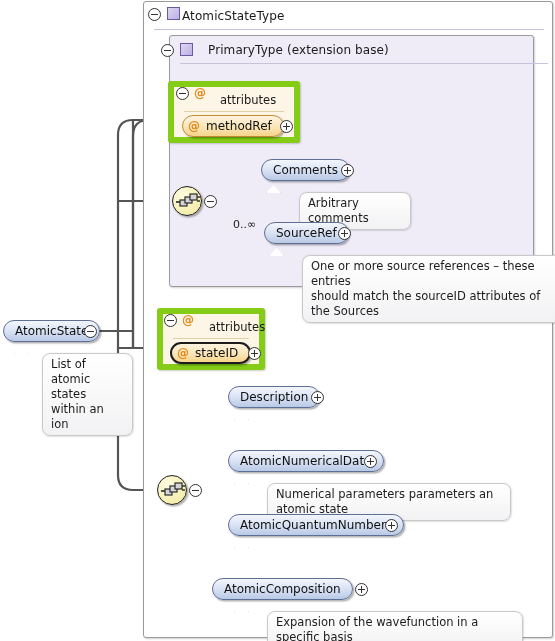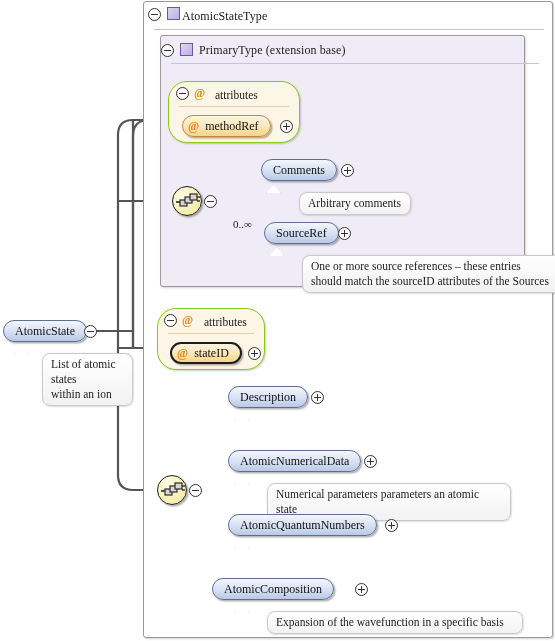--- a/index.html
+++ b/index.html
@@ -9,21 +9,20 @@
   }
   body {
     font-family: "DejaVu Sans", "Liberation Sans", sans-serif;
   }
   #canvas {
     position: relative;
     width: 555px;
     height: 641px;
     background: #ffffff;
     overflow: hidden;
-    font-family: Liberation Serif, serif;
   }
   #wires {
     position: absolute;
     left: 0; top: 0;
     width: 555px; height: 641px;
     pointer-events: none;
   }
 
   
   .frame {
@@ -61,22 +60,22 @@
   .frame-title {
     font-size: 12px;
     color: #1a1a1a;
     letter-spacing: 0.1px;
   }
 
   
   .attr-panel {
     position: absolute;
     box-sizing: border-box;
-    border: 1px solid #84cc16;
-    border-radius: 19px;
+    border: 6px solid #84cc16;
+    border-radius: 3px;
     background: #fdf6e7;
     box-shadow: 1px 1px 2px rgba(0,0,0,0.20);
   }
   .attr-head {
     position: absolute;
     left: 0; top: 0; right: 0;
     height: 26px;
     display: flex;
     align-items: center;
     padding-left: 8px;
@@ -259,21 +258,21 @@
 
   <div class="frame frame-outer" style="left:143px; top:1px; width:410px; height:637px;">
     <div class="frame-head" style="width:410px;">
       <span class="frame-title" style="margin-left:30px;">AtomicStateType</span>
       <span class="rule"></span>
     </div>
   </div>
   <div class="toggle" style="left:148px; top:8px;"></div>
   <div class="type-icon" style="left:167px; top:7px;"></div>
 
-  <div class="frame frame-inner" style="left:160px; top:35px; width:365px; height:252px;">
+  <div class="frame frame-inner" style="left:169px; top:35px; width:365px; height:252px;">
     <div class="frame-head" style="width:388px;">
       <span class="frame-title" style="margin-left:30px;">PrimaryType (extension base)</span>
       <span class="rule"></span>
     </div>
   </div>
   <div class="toggle" style="left:161px; top:44px;"></div>
   <div class="type-icon" style="left:180px; top:43px;"></div>
 
   <div class="attr-panel" style="left:168px; top:81px; width:132px; height:62px;">
     <div class="attr-head">

